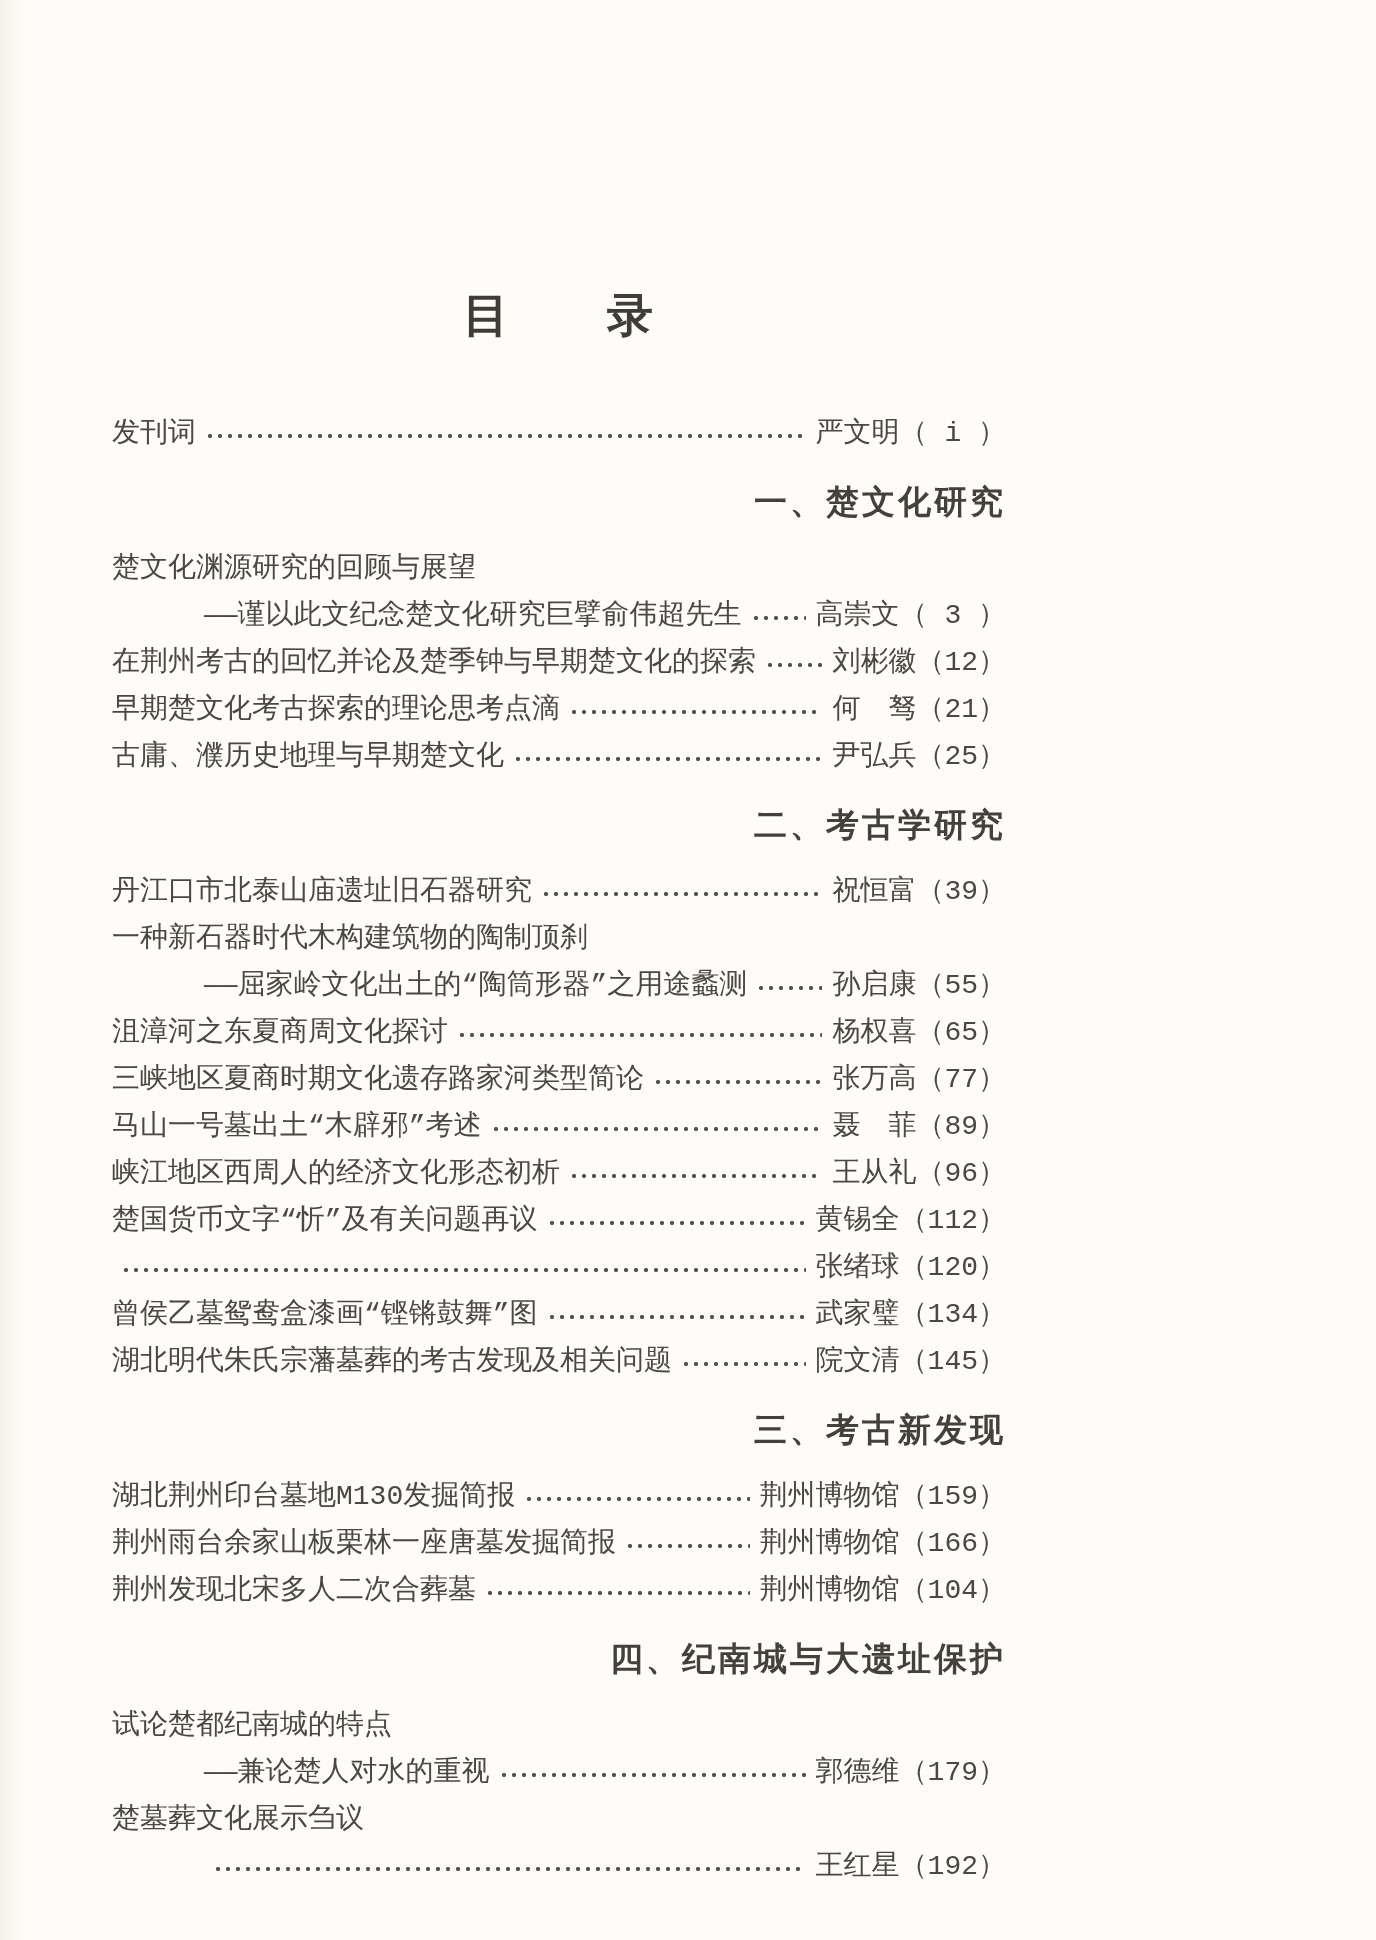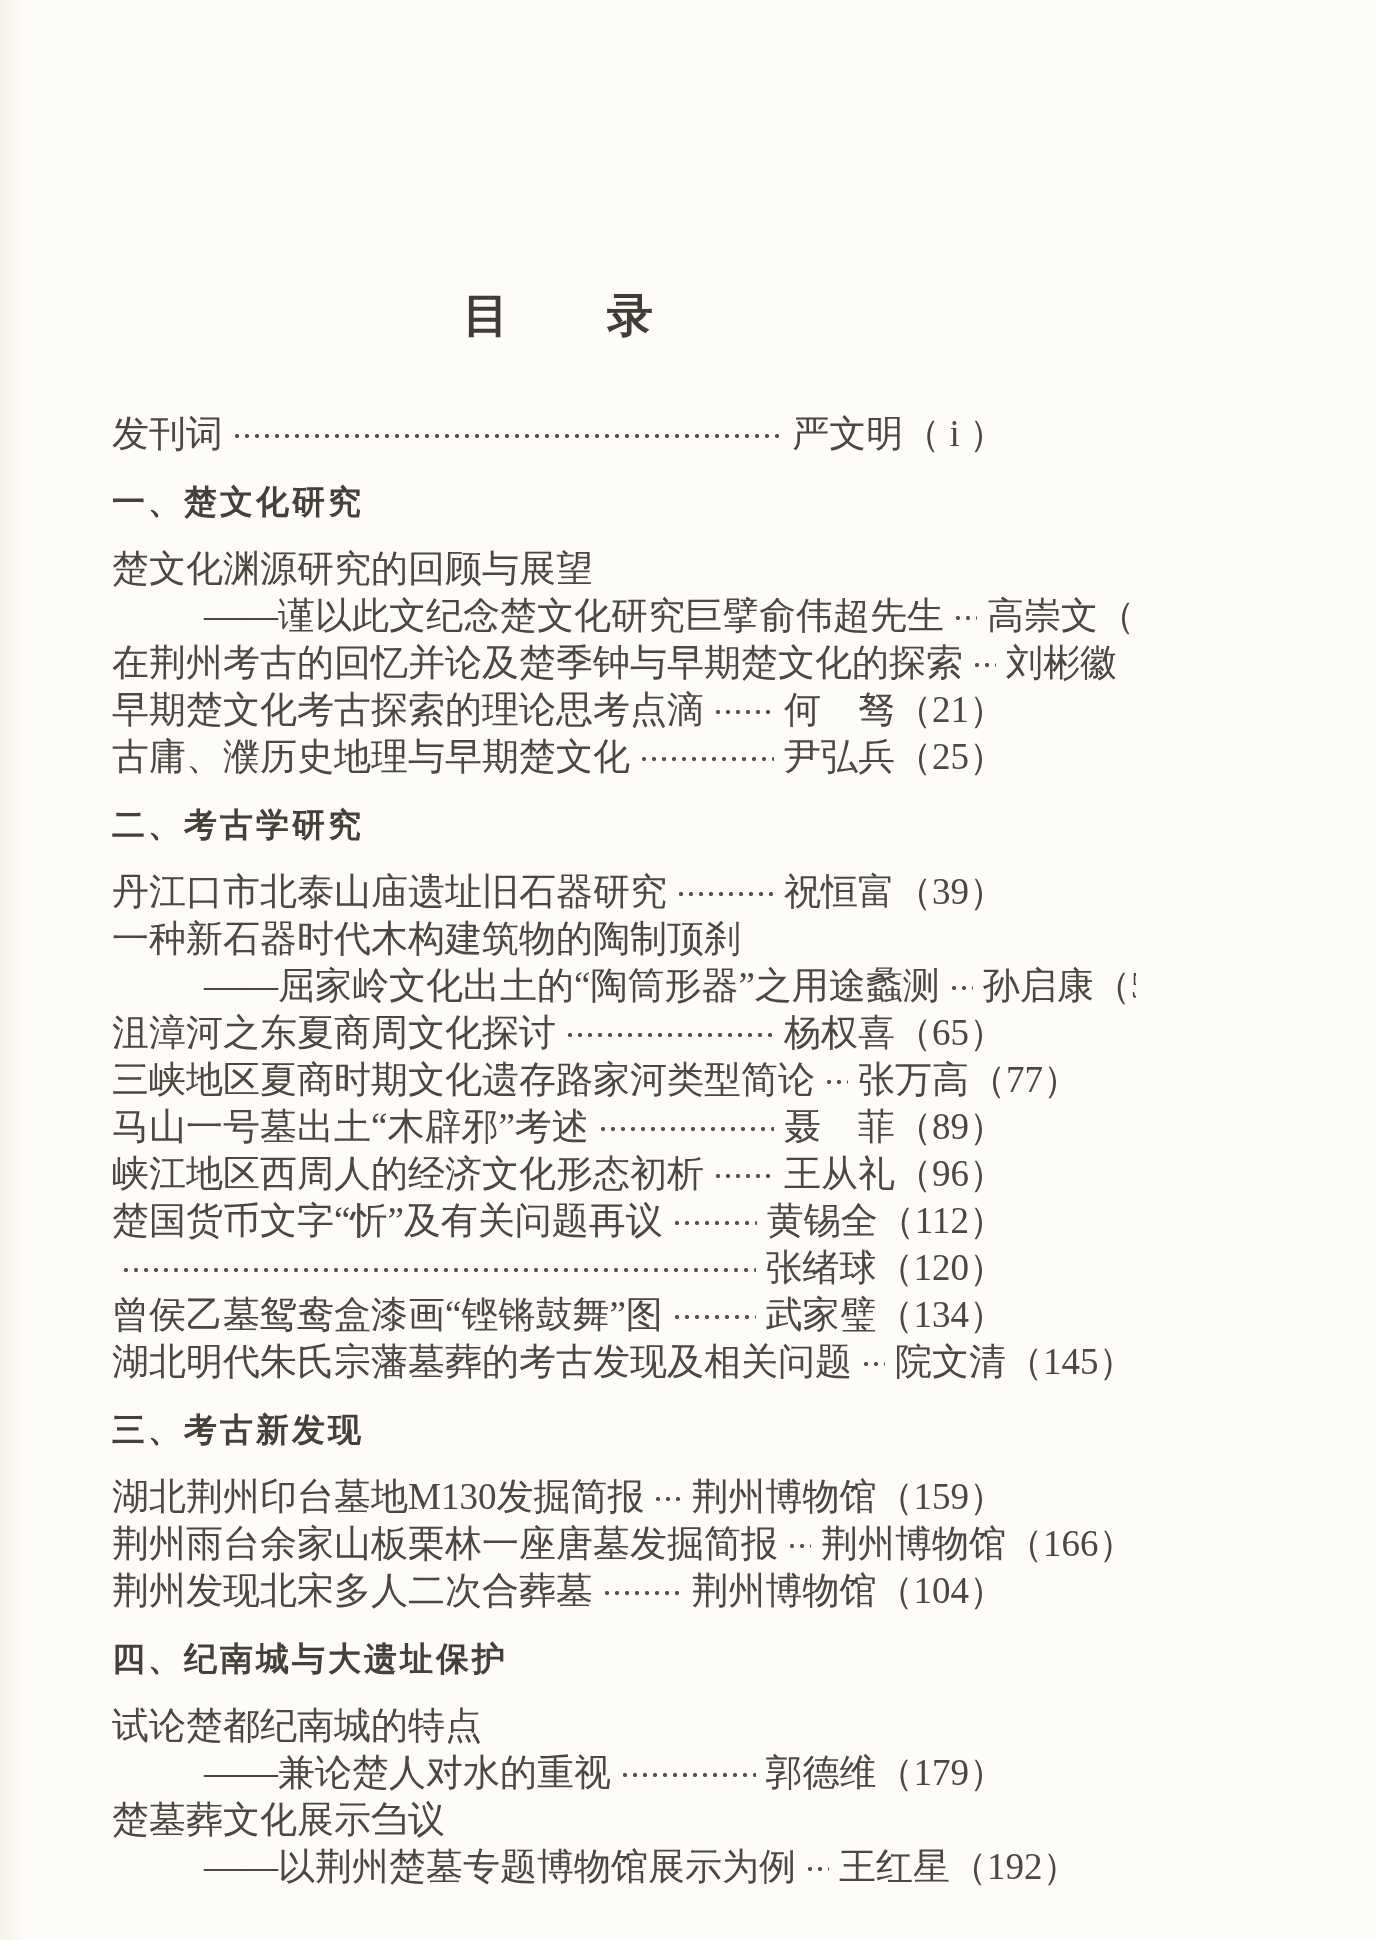--- a/index.html
+++ b/index.html
@@ -19,27 +19,28 @@
   .doc-title {
     margin: 0; padding-top: 288px;
     text-align: center;
     font-size: 46px; font-weight: bold;
     line-height: 56px;
     color: #403c36;
     letter-spacing: 2px;
   }
   .row {
     display: flex; align-items: baseline;
-    font-size: 37px; line-height: 47px; height: 47px;
+    font-size: 28px; line-height: 47px; height: 47px;
     white-space: nowrap;
+    font-family: Liberation Mono, monospace;
   }
   .frontmatter-row { margin-top: 66px; }
   .section-heading {
     margin: 20px 0 18px;
-    text-align: left;
+    text-align: right;
     font-family: "Liberation Sans", "DejaVu Sans", sans-serif;
     font-weight: 700;
     font-size: 33px; line-height: 50px;
     color: #44403a;
     letter-spacing: 3px;
   }
   .etitle { flex: 0 0 auto; }
   .leader {
     flex: 1 1 auto;
     align-self: stretch;
@@ -214,21 +215,20 @@
         <span class="byline">郭德维</span>
           <span class="byline">（179）</span>
       </div>
     </div>
 
     <div>
       <div class="row">
         <span class="etitle">楚墓葬文化展示刍议</span>
       </div>
       <div class="row indent">
-        <span class="etitle">——以荆州楚墓专题博物馆展示为例</span>
         <span class="leader"></span>
         <span class="byline">王红星</span>
           <span class="byline">（192）</span>
       </div>
     </div>
 
   </div>
 </div>
 
 </body></html>

